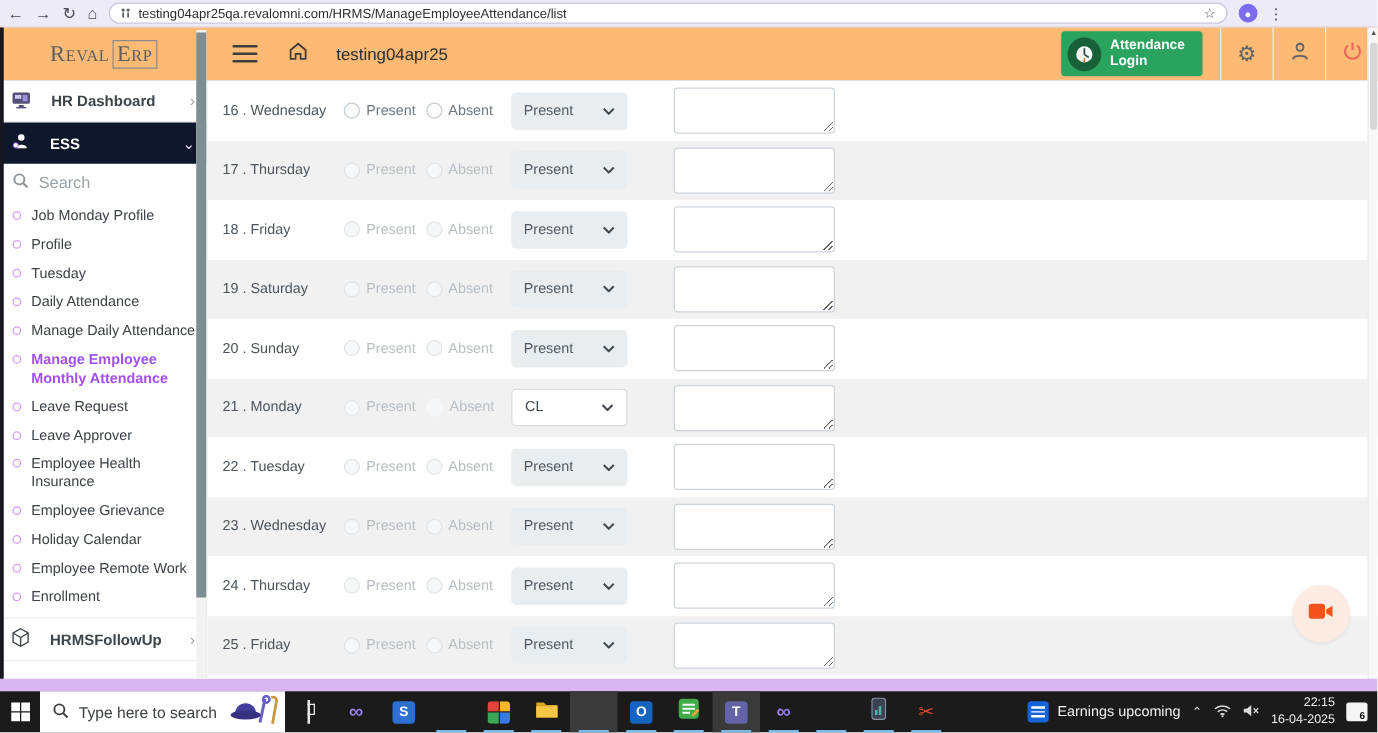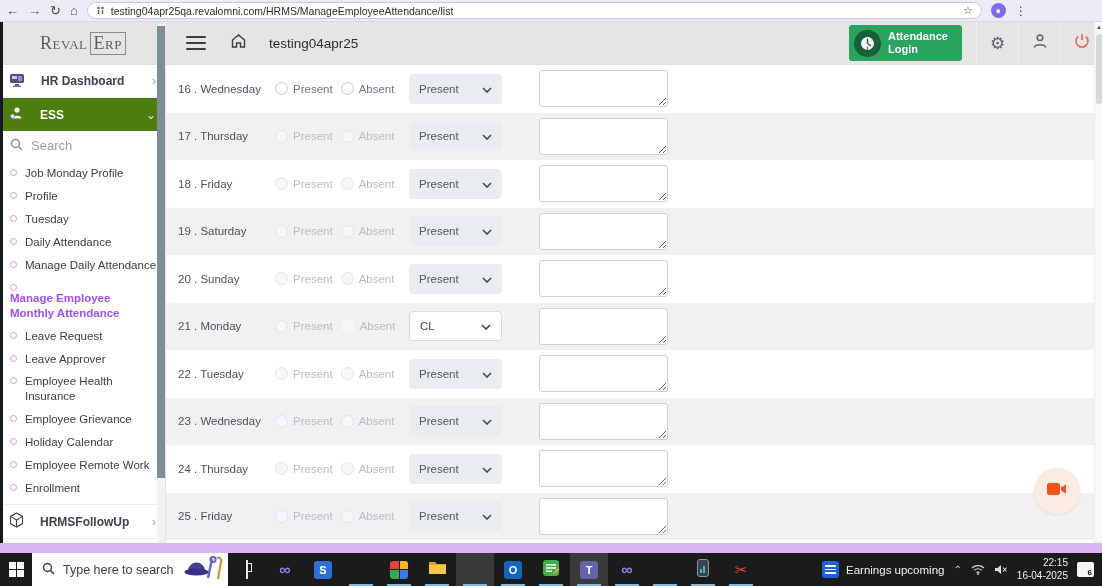--- a/index.html
+++ b/index.html
@@ -9,21 +9,21 @@
   .browser-bar { height:22px; background:#edebf7; display:flex; align-items:center; padding:0 6px; gap:9px; border-bottom:1px solid #d8d6e8; }
   .nav-ico { font-size:13px; color:#4a4a55; line-height:1; cursor:default; }
   .url-pill { flex:1; max-width:895px; height:17px; background:#fff; border:1px solid #c9c7e0; border-radius:9px; display:flex; align-items:center; padding:0 8px; gap:6px; }
   .site-ico svg { display:block; }
   .url-text { font-size:10.5px; color:#2d2d33; white-space:nowrap; overflow:hidden; }
   .pill-star { margin-left:auto; font-size:11px; color:#5f6368; }
   .avatar { width:15px; height:15px; border-radius:50%; background:#7b6cf0; color:#fff; font-size:9px; display:flex; align-items:center; justify-content:center; }
   .dots { font-size:12px; color:#4a4a55; letter-spacing:0; }
 
   
-  .app-header { height:43px; background:#e5e5e5; border-bottom:1px solid #e2e2e2; display:flex; }
+  .app-header { height:43px; background:#fdba74; border-bottom:1px solid #e2e2e2; display:flex; }
   .logo-zone { width:166px; display:flex; align-items:center; justify-content:center; }
   .logo { font-family:"Liberation Serif",serif; font-variant:small-caps; font-size:18px; color:#5e5e5e; letter-spacing:.5px; display:flex; align-items:center; }
   .logo-box { border:1px solid #8a8a8a; padding:0 3px; margin-left:2px; }
   .header-main { flex:1; display:flex; align-items:center; position:relative; }
   .hamburger { width:20px; margin-left:20px; display:flex; flex-direction:column; gap:4px; cursor:pointer; }
   .hamburger i { height:2px; background:#3c3c3c; border-radius:1px; }
   .home-ico { margin-left:24px; }
   .company { margin-left:22px; font-size:13.5px; color:#2e2e2e; }
   .hdr-right { margin-left:auto; display:flex; align-items:stretch; height:100%; }
   .login-btn { align-self:center; background:#2aa35f; color:#fff; border:none; border-radius:3px; height:36px; padding:0 12px 0 5px; display:flex; align-items:center; gap:7px; margin-right:14px; cursor:pointer; }
@@ -34,27 +34,27 @@
 
   
   .page { position:absolute; top:65px; left:0; right:0; bottom:43px; display:flex; background:#fff; }
   .left-edge { position:absolute; left:0; top:22px; bottom:43px; width:3px; background:#17171f; z-index:8; }
 
   
   .sidebar { width:166px; background:#fff; border-right:1px solid #e4e4e4; font-size:11.5px; overflow:hidden; }
   .side-item { height:33px; display:flex; align-items:center; padding:0 9px; border-bottom:1px solid #ededed; font-weight:bold; font-size:12px; color:#3d444a; cursor:pointer; }
   .side-item .chev { margin-left:auto; color:#9aa0a6; font-size:12px; font-weight:normal; }
   .side-item svg, .side-item .sico { margin-right:8px; flex:none; }
-  .ess-item { background:#4d7c0f; color:#fff; border-bottom:none;text-align:right; }
+  .ess-item { background:#0f172a; color:#fff; border-bottom:none;text-align:right; }
   .ess-item .chev { color:#e7dcff; }
   .search-row { height:29px; display:flex; align-items:center; gap:8px; padding:0 10px; color:#99a0a7; font-size:13px; cursor:text; }
   .sub-list { padding:2px 0 4px; }
   .sub-item { display:flex; align-items:flex-start; padding:4px 8px 4px 10px; color:#3b4147; line-height:1.3; cursor:pointer; }
   .sub-item .bullet { width:7px; height:7px; border:1.5px solid #cf9df2; border-radius:50%; margin:3px 8px 0 0; flex:none; }
-  .sub-item.active { color:#a14ff2; font-weight:bold;flex-direction:column; }
+  .sub-item.active { color:#a14ff2; font-weight:bold; }
   .bottom-item { border-top:1px solid #ededed; height:35px; }
 
   
   .side-scroll { position:absolute; left:157px; top:24px; width:8px; height:519px; background:#f2f2f2; z-index:9; }
   .side-scroll .thumb { position:absolute; top:2px; left:0; width:8px; height:452px; background:#7d8f94; }
 
   
   .content { flex:1; background:#fff; }
   .row { display:flex; align-items:center; height:47.5px; padding-left:12px; }
   .row.alt { background:#f1f1f2; }

